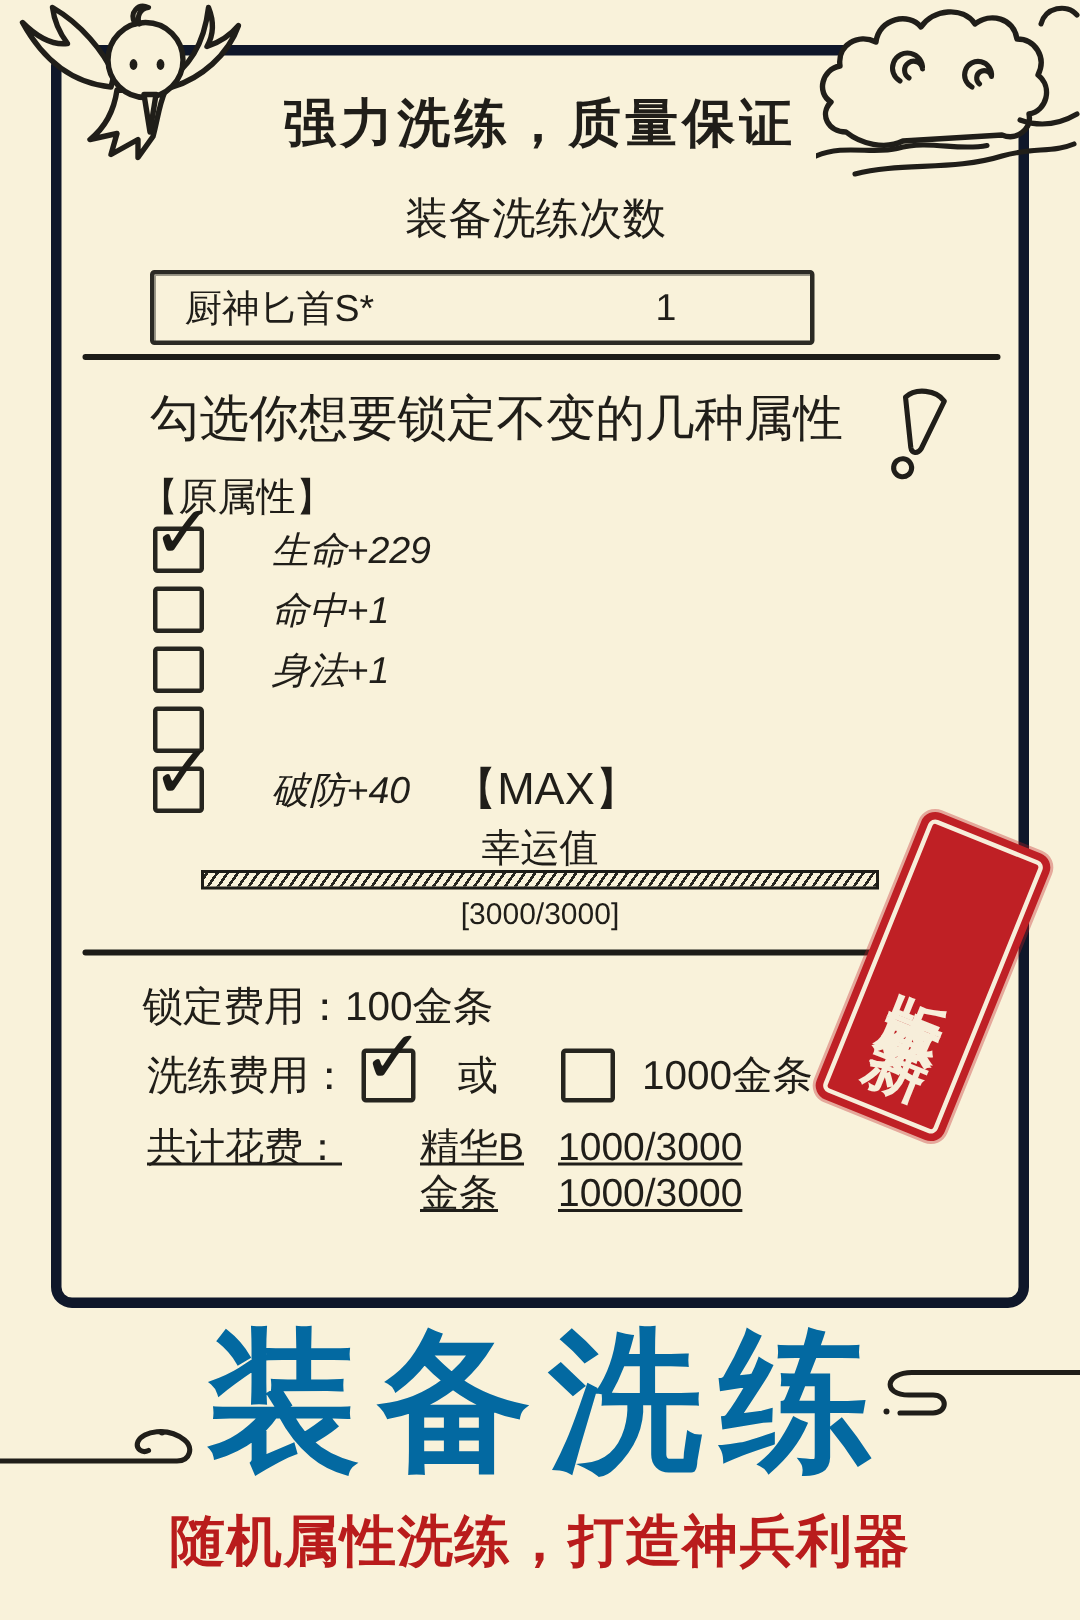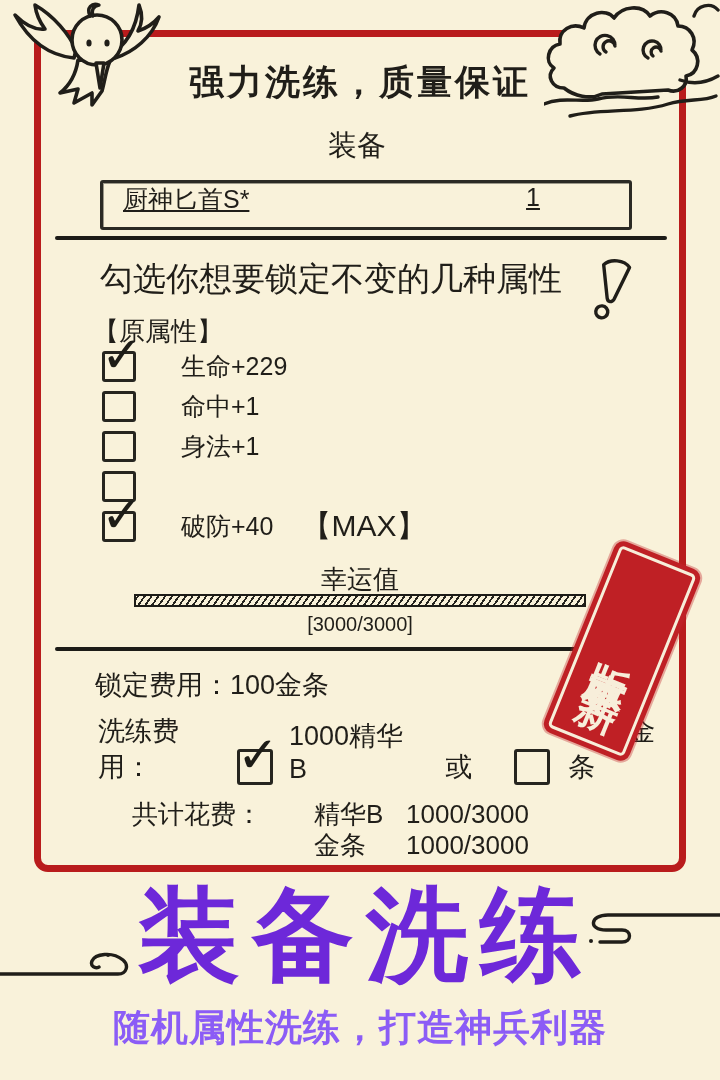--- a/index.html
+++ b/index.html
@@ -12,28 +12,28 @@
     overflow:hidden;
   }
   svg { display:block; }
   .ink-stroke { fill:none; stroke:#201e19; stroke-width:3.4; stroke-linecap:round; stroke-linejoin:round; }
   .ink-fill   { fill:#f9f2da; stroke:#201e19; stroke-width:3.6; stroke-linecap:round; stroke-linejoin:round; }
 
   
   .panel {
     position:absolute; left:34px; top:30px;
     width:652px; height:842px;
-    border:7px solid #b91c1c; border-radius:14px;
+    border:7px solid #0f172a; border-radius:14px;
     z-index:1;
   }
   .panel-title { margin-top:22px; text-align:center; font-size:35px; letter-spacing:3px; font-weight:600; }
 
   .table-header { display:flex; justify-content:center; margin:20px 90px 0 84px; font-size:29px; }
 
-  .equip-row { display:flex; margin-left:59px; width:532px; font-size:25px;text-decoration:underline; }
+  .equip-row { display:flex; align-items:center; margin-left:59px; width:443px; font-size:25px; }
   .equip-row.selected {
     margin-top:14px; height:50px;
     border:3px solid #2b2a24; border-radius:3px;
     box-shadow:inset 1px 1px 0 rgba(43,42,36,.45);
   }
   .equip-row.plain { margin-top:8px; height:38px; }
   .equip-name { flex:1; padding-left:20px; }
   .equip-count { width:100px; text-align:center; margin-right:46px; }
 
   .hr { height:4px; background:#1d1c17; border-radius:3px; margin:6px 12px 0 14px; }
@@ -50,42 +50,42 @@
   .checkbox {
     position:relative; flex:none;
     width:34px; height:31px;
     border:3px solid #26251f; border-radius:3px;
   }
   .check-icon {
     position:absolute; left:-4px; top:-24px;
     font-size:50px; font-weight:bold; line-height:1;
     color:#1d1c17; font-family:"DejaVu Sans",sans-serif;
   }
-  .attr-label { margin-left:45px; font-size:25px; }
+  .attr-label { margin-left:45px; font-size:25px;font-style:italic; }
   .max-tag { margin-left:28px; font-size:30px; }
 
-  .luck-label { margin-top:20px; text-align:center; font-size:26px; line-height:26px; }
+  .luck-label { margin-top:6px; text-align:center; font-size:26px; line-height:26px; }
   .luck-bar {
     width:452px; height:13px; margin:2px auto 0;
     border:2px solid #1d1c17;
     background:repeating-linear-gradient(-55deg,#26251f 0,#26251f 1.8px,transparent 1.8px,transparent 5.6px);
   }
   .luck-value { margin-top:2px; text-align:center; font-size:20px; line-height:30px; }
 
   .cost-line { margin:18px 0 0 54px; font-size:27px; line-height:32px; }
   .refine-line { display:flex; align-items:flex-end; margin:12px 0 0 57px; font-size:27px; }
   .cb-lg { position:relative; flex:none; width:36px; height:36px; border:3px solid #26251f; border-radius:3px; }
   .cb-lg .check-icon { left:-3px; top:-22px; }
   .cb-refine-1 { margin-left:8px; }
   .opt1-label { margin-left:16px; }
   .or-label { margin-left:28px; }
   .cb-refine-2 { margin-left:42px; }
   .opt2-label { margin-left:18px; }
 
-  .total-line { display:flex; margin:14px 0 0 91px; font-size:26px; line-height:31px; }
+  .total-line { display:flex; margin:14px 0 0 57px; font-size:26px; line-height:31px;text-decoration:underline; }
   .total-label { width:182px; }
   .total-row { display:flex; }
   .total-name { width:92px; }
 
   
   .stamp {
     position:absolute; left:576px; top:548px;
     width:92px; height:206px; padding:5px;
     background:#bf2025; border-radius:10px;
     transform:rotate(22deg); z-index:3;
@@ -102,44 +102,45 @@
     font-family:"Liberation Serif","DejaVu Serif",serif;
     letter-spacing:8px;
   }
 
   
   .big-title {
     position:absolute; top:882px; left:0; width:720px;
     text-align:center; z-index:2;
     font-family:"Liberation Serif","DejaVu Serif",serif;
     font-size:102px; font-weight:bold; letter-spacing:12px;
-    padding-left:12px; color:#6d28d9; line-height:1.05;
+    padding-left:12px; color:#0369a1; line-height:1.05;
   }
   .subtitle {
     position:absolute; top:1003px; left:0; width:720px;
     text-align:center; z-index:2;
     font-family:"Liberation Serif","DejaVu Serif",serif;
-    font-size:37px; font-weight:bold; letter-spacing:1px; color:#8b5cf6;
+    font-size:37px; font-weight:bold; letter-spacing:1px; color:#b91c1c;
   }
 
   .deco { position:absolute; z-index:2; }
   .deco-bird { left:12px; top:0; }
   .deco-clouds { left:544px; top:0; }
   .deco-cloud-left { left:0; top:942px; }
   .deco-cloud-right { left:560px; top:898px; }
 </style>
 </head>
 <body>
 
 <div class="panel">
 
   <div class="panel-title">强力洗练，质量保证</div>
 
   <div class="table-header">
     <span>装备</span>
+    <span>洗练次数</span>
   </div>
 
   <div class="equip-row selected">
     <span class="equip-name">厨神匕首S*</span>
     <span class="equip-count">1</span>
   </div>
 
   <div class="hr"></div>
 
   <div class="instruction-row">
@@ -191,21 +192,20 @@
 
   <div class="cost-line">
     <span>锁定费用：</span><span>100金条</span>
   </div>
 
   <div class="refine-line">
     <span>洗练费用：</span>
     <span class="cb-lg cb-refine-1">
         <span class="check-icon">✓</span>
       </span>
-    <span class="opt1-label">1000精华B</span>
     <span class="or-label">或</span>
     <span class="cb-lg cb-refine-2"></span>
     <span class="opt2-label">1000金条</span>
   </div>
 
   <div class="total-line">
     <span class="total-label">共计花费：</span>
     <span class="total-rows">
       <span class="total-row">
         <span class="total-name">精华B</span>

